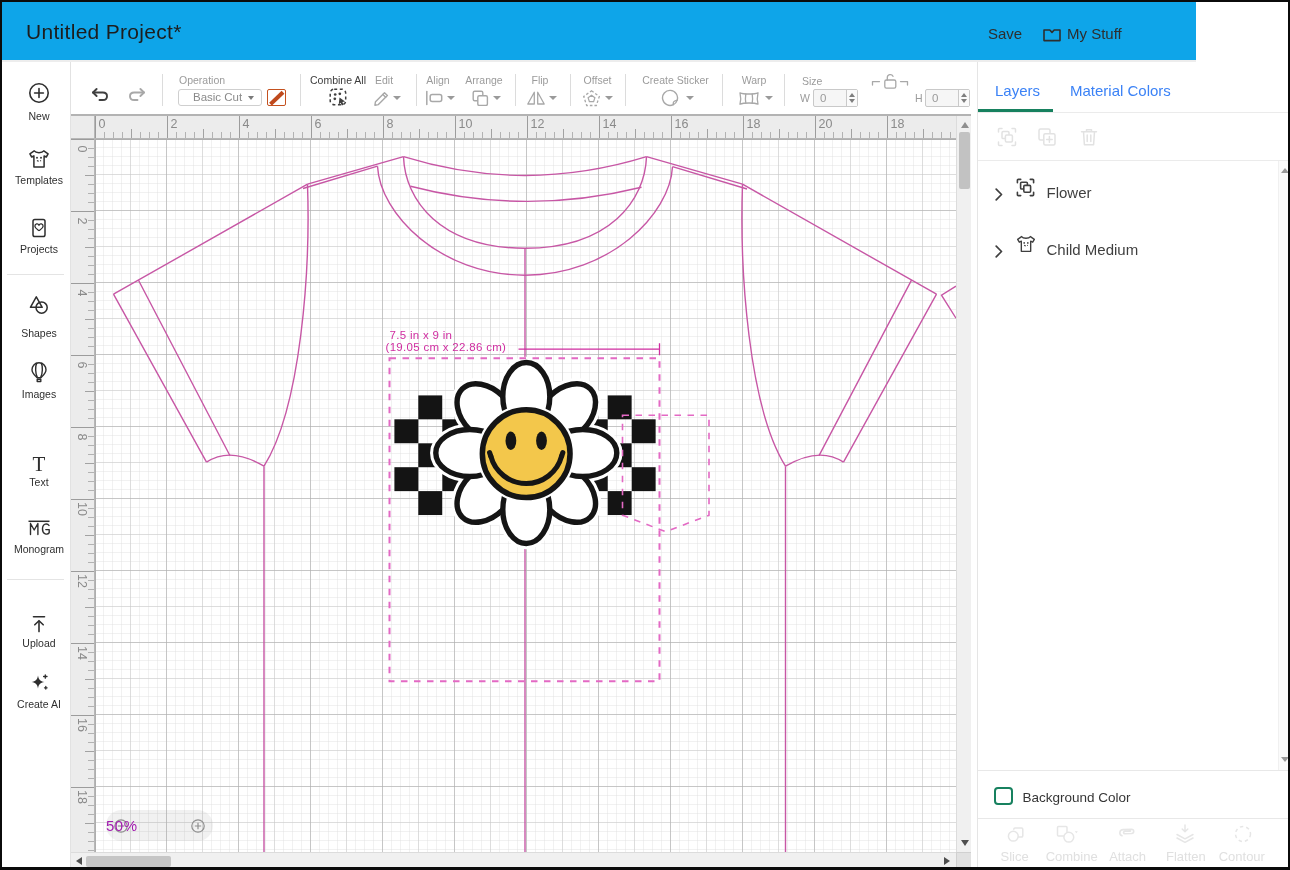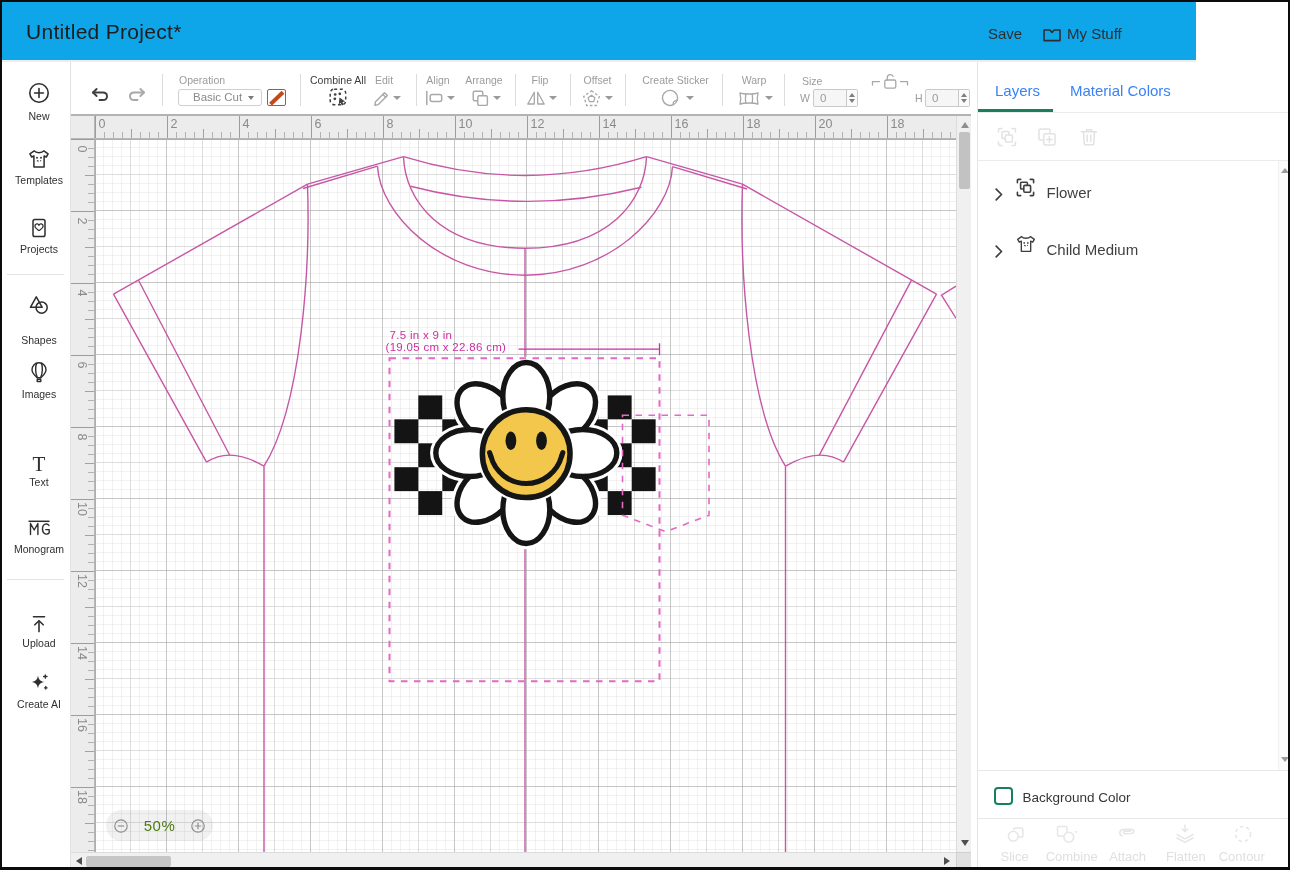--- a/index.html
+++ b/index.html
@@ -42,21 +42,21 @@
 background-size:100% 100%,9px 100%,6px 100%;background-position:left 0 top 0,right 0 top 0,right 0 top 0;background-repeat:no-repeat}
 .rnv{position:absolute;left:2px;width:18px;height:14px;font-size:12.5px;color:#8a8a8a;text-align:center;transform:rotate(90deg)}
 #gridwrap{position:absolute;left:94.5px;top:138.8px;width:861px;height:713px;overflow:hidden}
 #vscroll{position:absolute;left:955.5px;top:116px;width:15.5px;height:736px;background:#f0f0f0;border-left:1px solid #dcdcdc}
 #vthumb{position:absolute;left:2px;top:16px;width:11px;height:57px;background:#c2c2c2;border-radius:2px}
 #hscroll{position:absolute;left:71px;top:852px;width:884.5px;height:16px;background:#f0f0f0;border-top:1px solid #dcdcdc}
 #hthumb{position:absolute;left:15px;top:2.5px;width:85px;height:11px;background:#c6c6c6;border-radius:2px}
 #scorner{position:absolute;left:955.5px;top:852px;width:15.5px;height:16px;background:#e1e1e1;border-top:1px solid #d0d0d0;border-left:1px solid #d0d0d0}
 .arr{position:absolute;width:0;height:0}
 #zoompill{position:absolute;left:106px;top:810px;width:107px;height:31px;border-radius:16px;background:rgba(145,145,145,0.13);z-index:3}
-#zoomtxt{position:absolute;left:0;top:0;width:107px;height:31px;text-align:center;line-height:31px;font-size:15px;color:#4d7c0f;letter-spacing:.5px}
+#zoomtxt{position:absolute;left:0;top:0;width:107px;height:31px;line-height:31px;font-size:15px;color:#a21caf;letter-spacing:.5px}
 #panel{position:absolute;left:977px;top:62px;width:313px;height:808px;background:#fff;border-left:1px solid #e5e5e5;z-index:6}
 .ptab{position:absolute;top:20px;font-size:15px}
 #ptabs{position:absolute;left:0;top:0;width:313px;height:51px;border-bottom:1px solid #ebebeb}
 #underline{position:absolute;left:0;top:47px;width:75px;height:3px;background:#17815f}
 #picons{position:absolute;left:0;top:51px;width:313px;height:47.5px;border-bottom:1px solid #ebebeb}
 .lrow{position:absolute;left:0;width:313px;height:57px}
 .chev{position:absolute;left:17px;top:22px}
 .ltxt{position:absolute;left:68.5px;top:19px;font-size:15px;color:#3f3f3f}
 #pscroll{position:absolute;left:300px;top:99px;width:13px;height:609px;background:#fbfbfb;border-left:1px solid #f0f0f0}
 #bgsec{position:absolute;left:0;top:708px;width:313px;height:49px;border-bottom:1px solid #e8e8e8;border-top:1px solid #e8e8e8}
@@ -110,21 +110,21 @@
       </svg>
       <span class="sbl" style="margin-top:3.7px">Projects</span>
     </div>
 <div class="sbi" style="top:230.8px">
       <svg width="24" height="24" viewBox="0 0 24 24">
         <g stroke="#2e2e2e" stroke-width="1.5" stroke-linecap="round" stroke-linejoin="round" fill="none">
           <path d="M9.3,3.8 L15.2,14.3 H3.4 Z"></path>
           <circle cx="14.6" cy="14.6" r="5.6"></circle>
         </g>
       </svg>
-      <span class="sbl" style="margin-top:17px">Shapes</span>
+      <span class="sbl" style="margin-top:10px">Shapes</span>
     </div>
 <div class="sbi" style="top:297.5px">
       <svg width="24" height="24" viewBox="0 0 24 24">
         <g stroke="#2e2e2e" stroke-width="1.4" stroke-linecap="round" stroke-linejoin="round" fill="none">
           <path d="M12,2.8 C7.6,2.8 5,6.3 5,9.8 C5,13.8 8.9,16.2 10.4,17.8 H13.6 C15.1,16.2 19,13.8 19,9.8 C19,6.3 16.4,2.8 12,2.8 Z"></path>
           <path d="M9.7,3.4 C8.2,5.8 8.2,13.6 10.4,17.6 M14.3,3.4 C15.8,5.8 15.8,13.6 13.6,17.6"></path>
           <path d="M10.2,19.3 h3.6 v2.2 h-3.6 z"></path>
         </g>
       </svg>
       <span class="sbl" style="margin-top:4.5px">Images</span>

